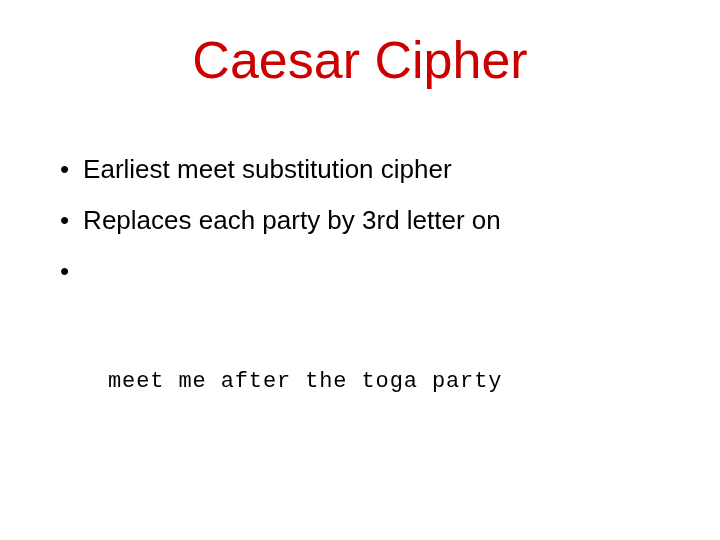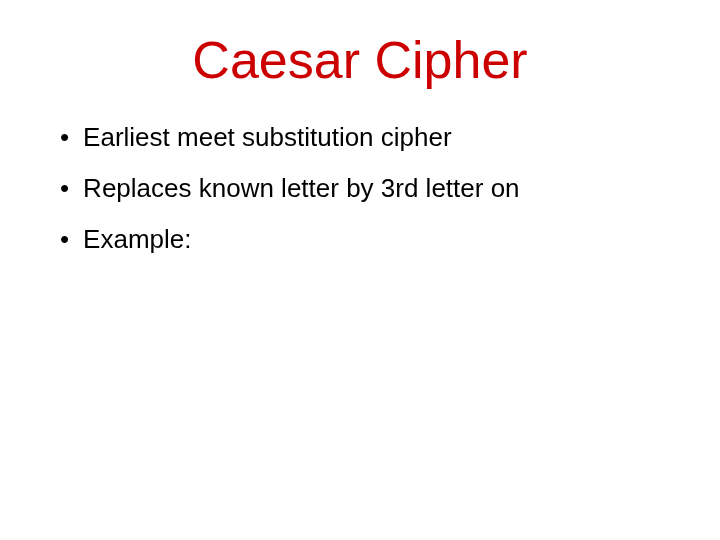--- a/index.html
+++ b/index.html
@@ -16,20 +16,21 @@
       overflow: hidden;
     }
 
     .slide {
       width: 720px;
       height: 540px;
       background: #ffffff;
       padding: 30px 60px 30px 60px;
       display: flex;
       flex-direction: column;
+      gap: 32px;
     }
 
     .title {
       text-align: center;
       font-size: 52px;
       font-weight: normal;
       color: #cc0000;
       margin-bottom: 30px;
       font-family: 'Comic Sans MS', 'Chalkboard SE', cursive, sans-serif;
     }
@@ -79,26 +80,26 @@
 
   <ul class="bullet-list">
 
     <li class="bullet-item">
       <span class="bullet-dot">•</span>
       <span>Earliest meet substitution cipher</span>
     </li>
 
     <li class="bullet-item">
       <span class="bullet-dot">•</span>
-      <span>Replaces known letter by 3rd letter on</span>
+      <span>Replaces each party by 3rd letter on</span>
     </li>
 
     <li class="bullet-item">
       <span class="bullet-dot">•</span>
-      <span>Example:</span>
     </li>
 
   </ul>
 
   <div class="code-block">
+    <span class="code-line">meet  me  after  the  toga  party</span>
   </div>
 
 </div>
 
 </body></html>

